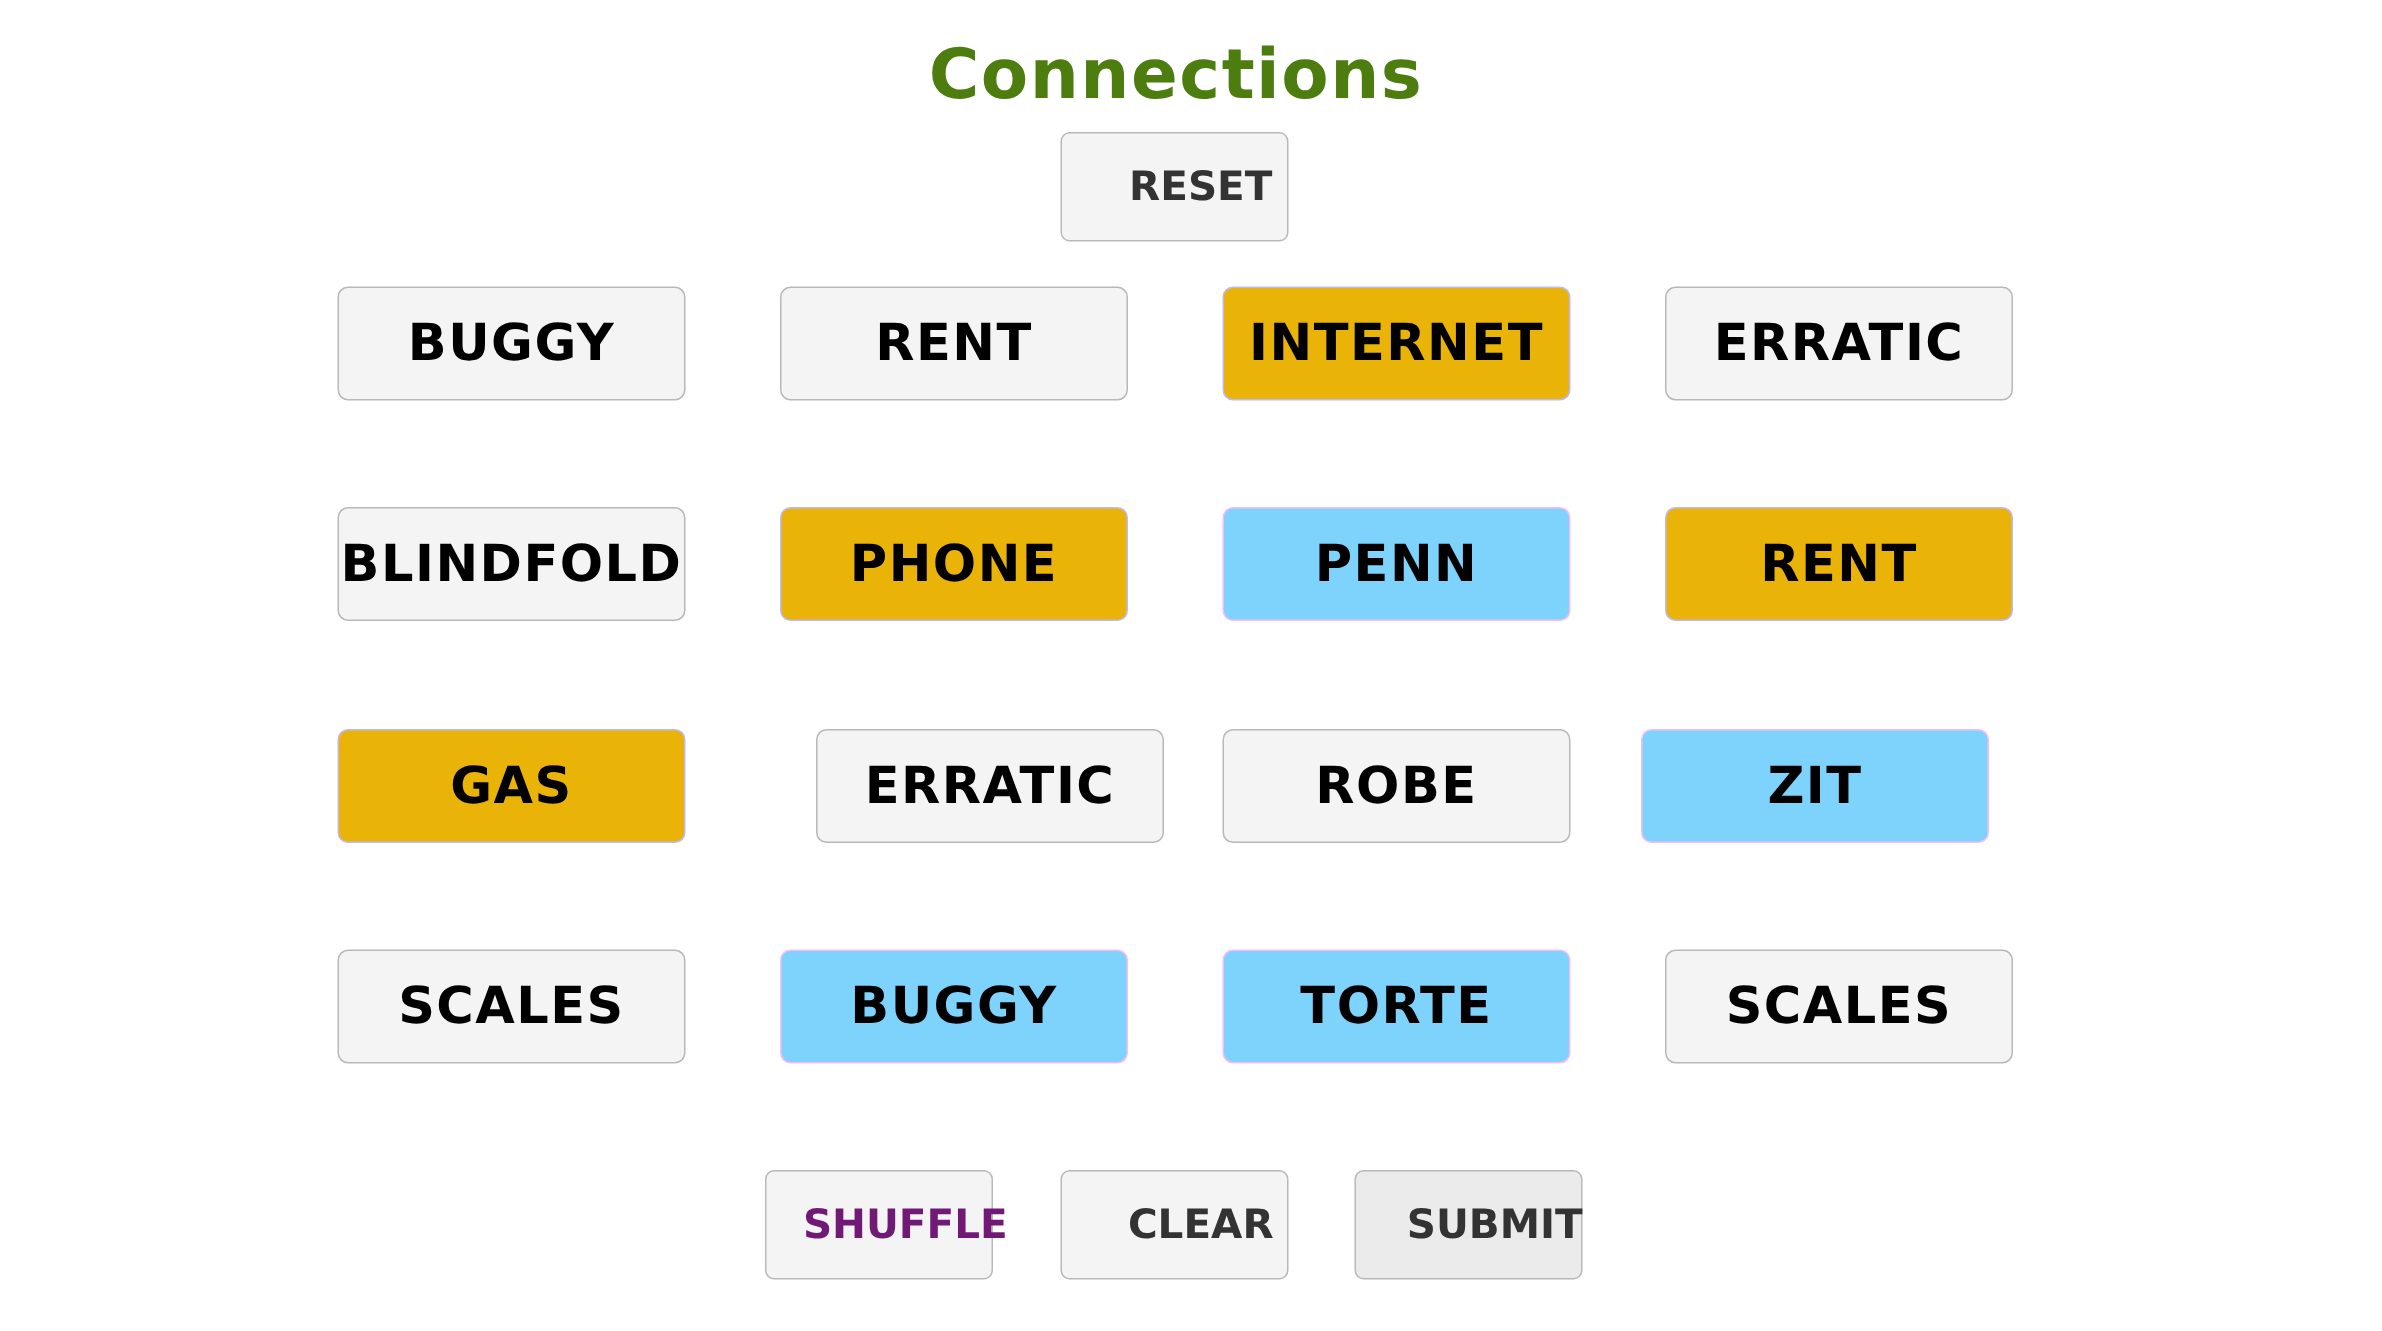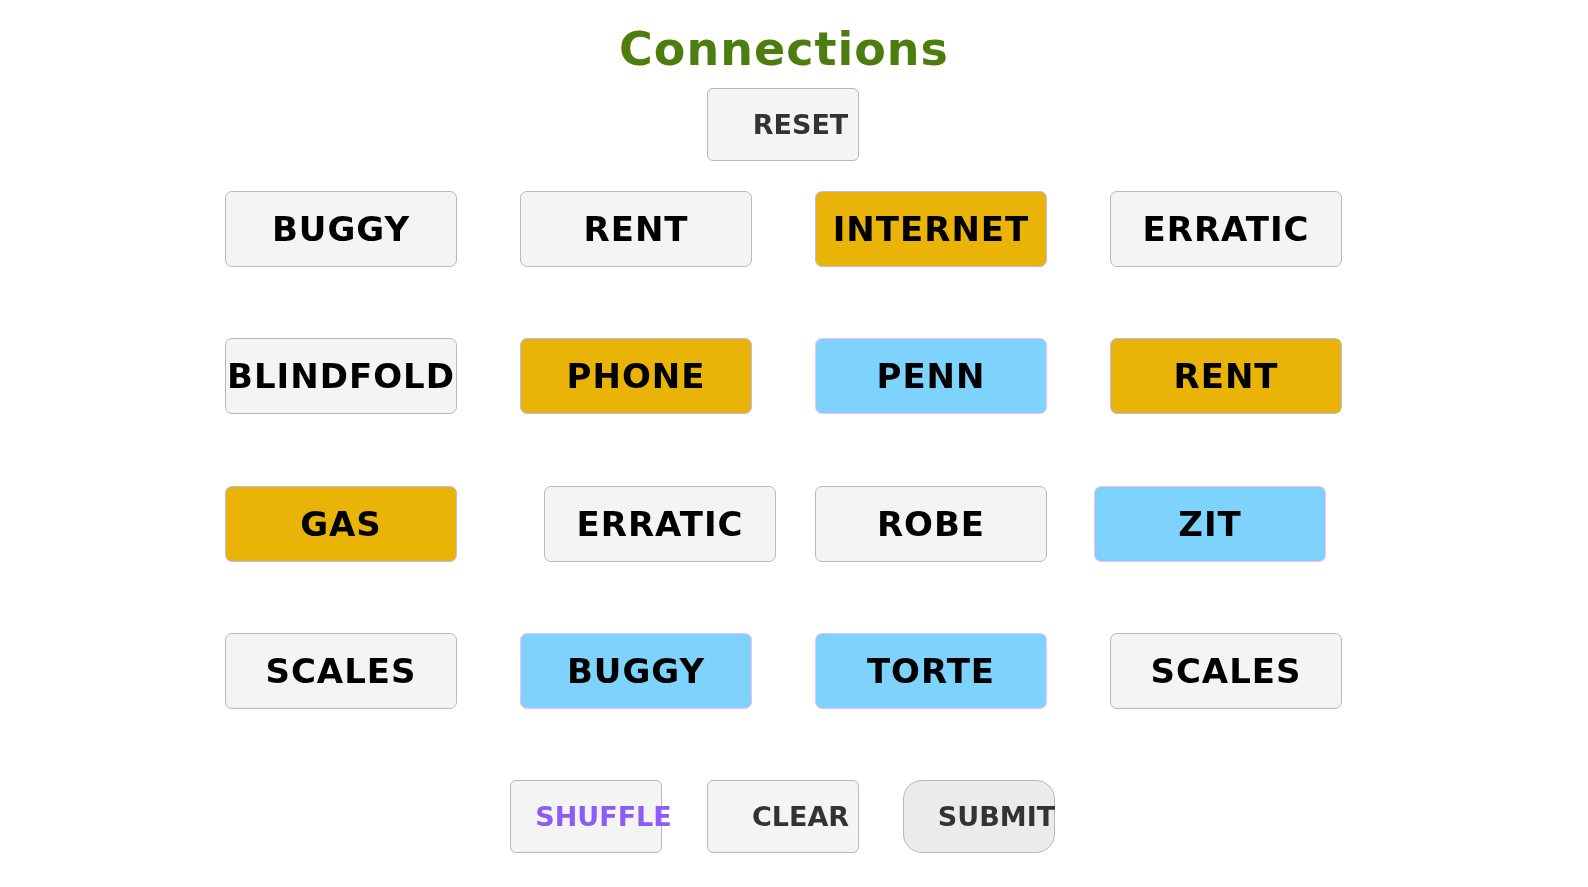--- a/index.html
+++ b/index.html
@@ -4,22 +4,22 @@
 <style>
   html, body { margin:0; padding:0; background:#ffffff; }
   body { width:1588px; height:887px; position:relative; overflow:hidden;
          font-family:"DejaVu Sans", "Liberation Sans", sans-serif; }
   .title { position:absolute; left:0; width:1568px; top:22px; text-align:center;
            font-size:46px; font-weight:bold; color:#4d7c0f; letter-spacing:1px; }
   .ctrl { position:absolute; width:152px; height:73px; box-sizing:border-box;
           background:#f4f4f4; border:1.5px solid #b8b8b8; border-radius:6px;
           display:flex; align-items:center; justify-content:center;
           font-size:27px; font-weight:bold; color:#333; cursor:pointer;padding-left:35px; }
-  .ctrl.submit { background:#ebebeb;border-radius:19px; }
-  .ctrl.shuffle { color:#8b5cf6;text-align:right; }
+  .ctrl.submit { background:#ebebeb; }
+  .ctrl.shuffle { color:#701a75;text-align:right; }
   .tile { position:absolute; width:232px; height:76px; box-sizing:border-box;
           border-radius:7px; display:flex; align-items:center; justify-content:center;
           font-size:34px; font-weight:bold; color:#000; letter-spacing:1px; cursor:pointer; }
   .tile.neutral { background:#f4f4f4; border:1.5px solid #b8b8b8; }
   .tile.purple { background:#eab308; border:1.5px solid #bcbaf8; }
   .tile.pink { background:#7dd3fc; border:1.5px solid #f7bcf5; }
 </style>
 </head>
 <body>
 

